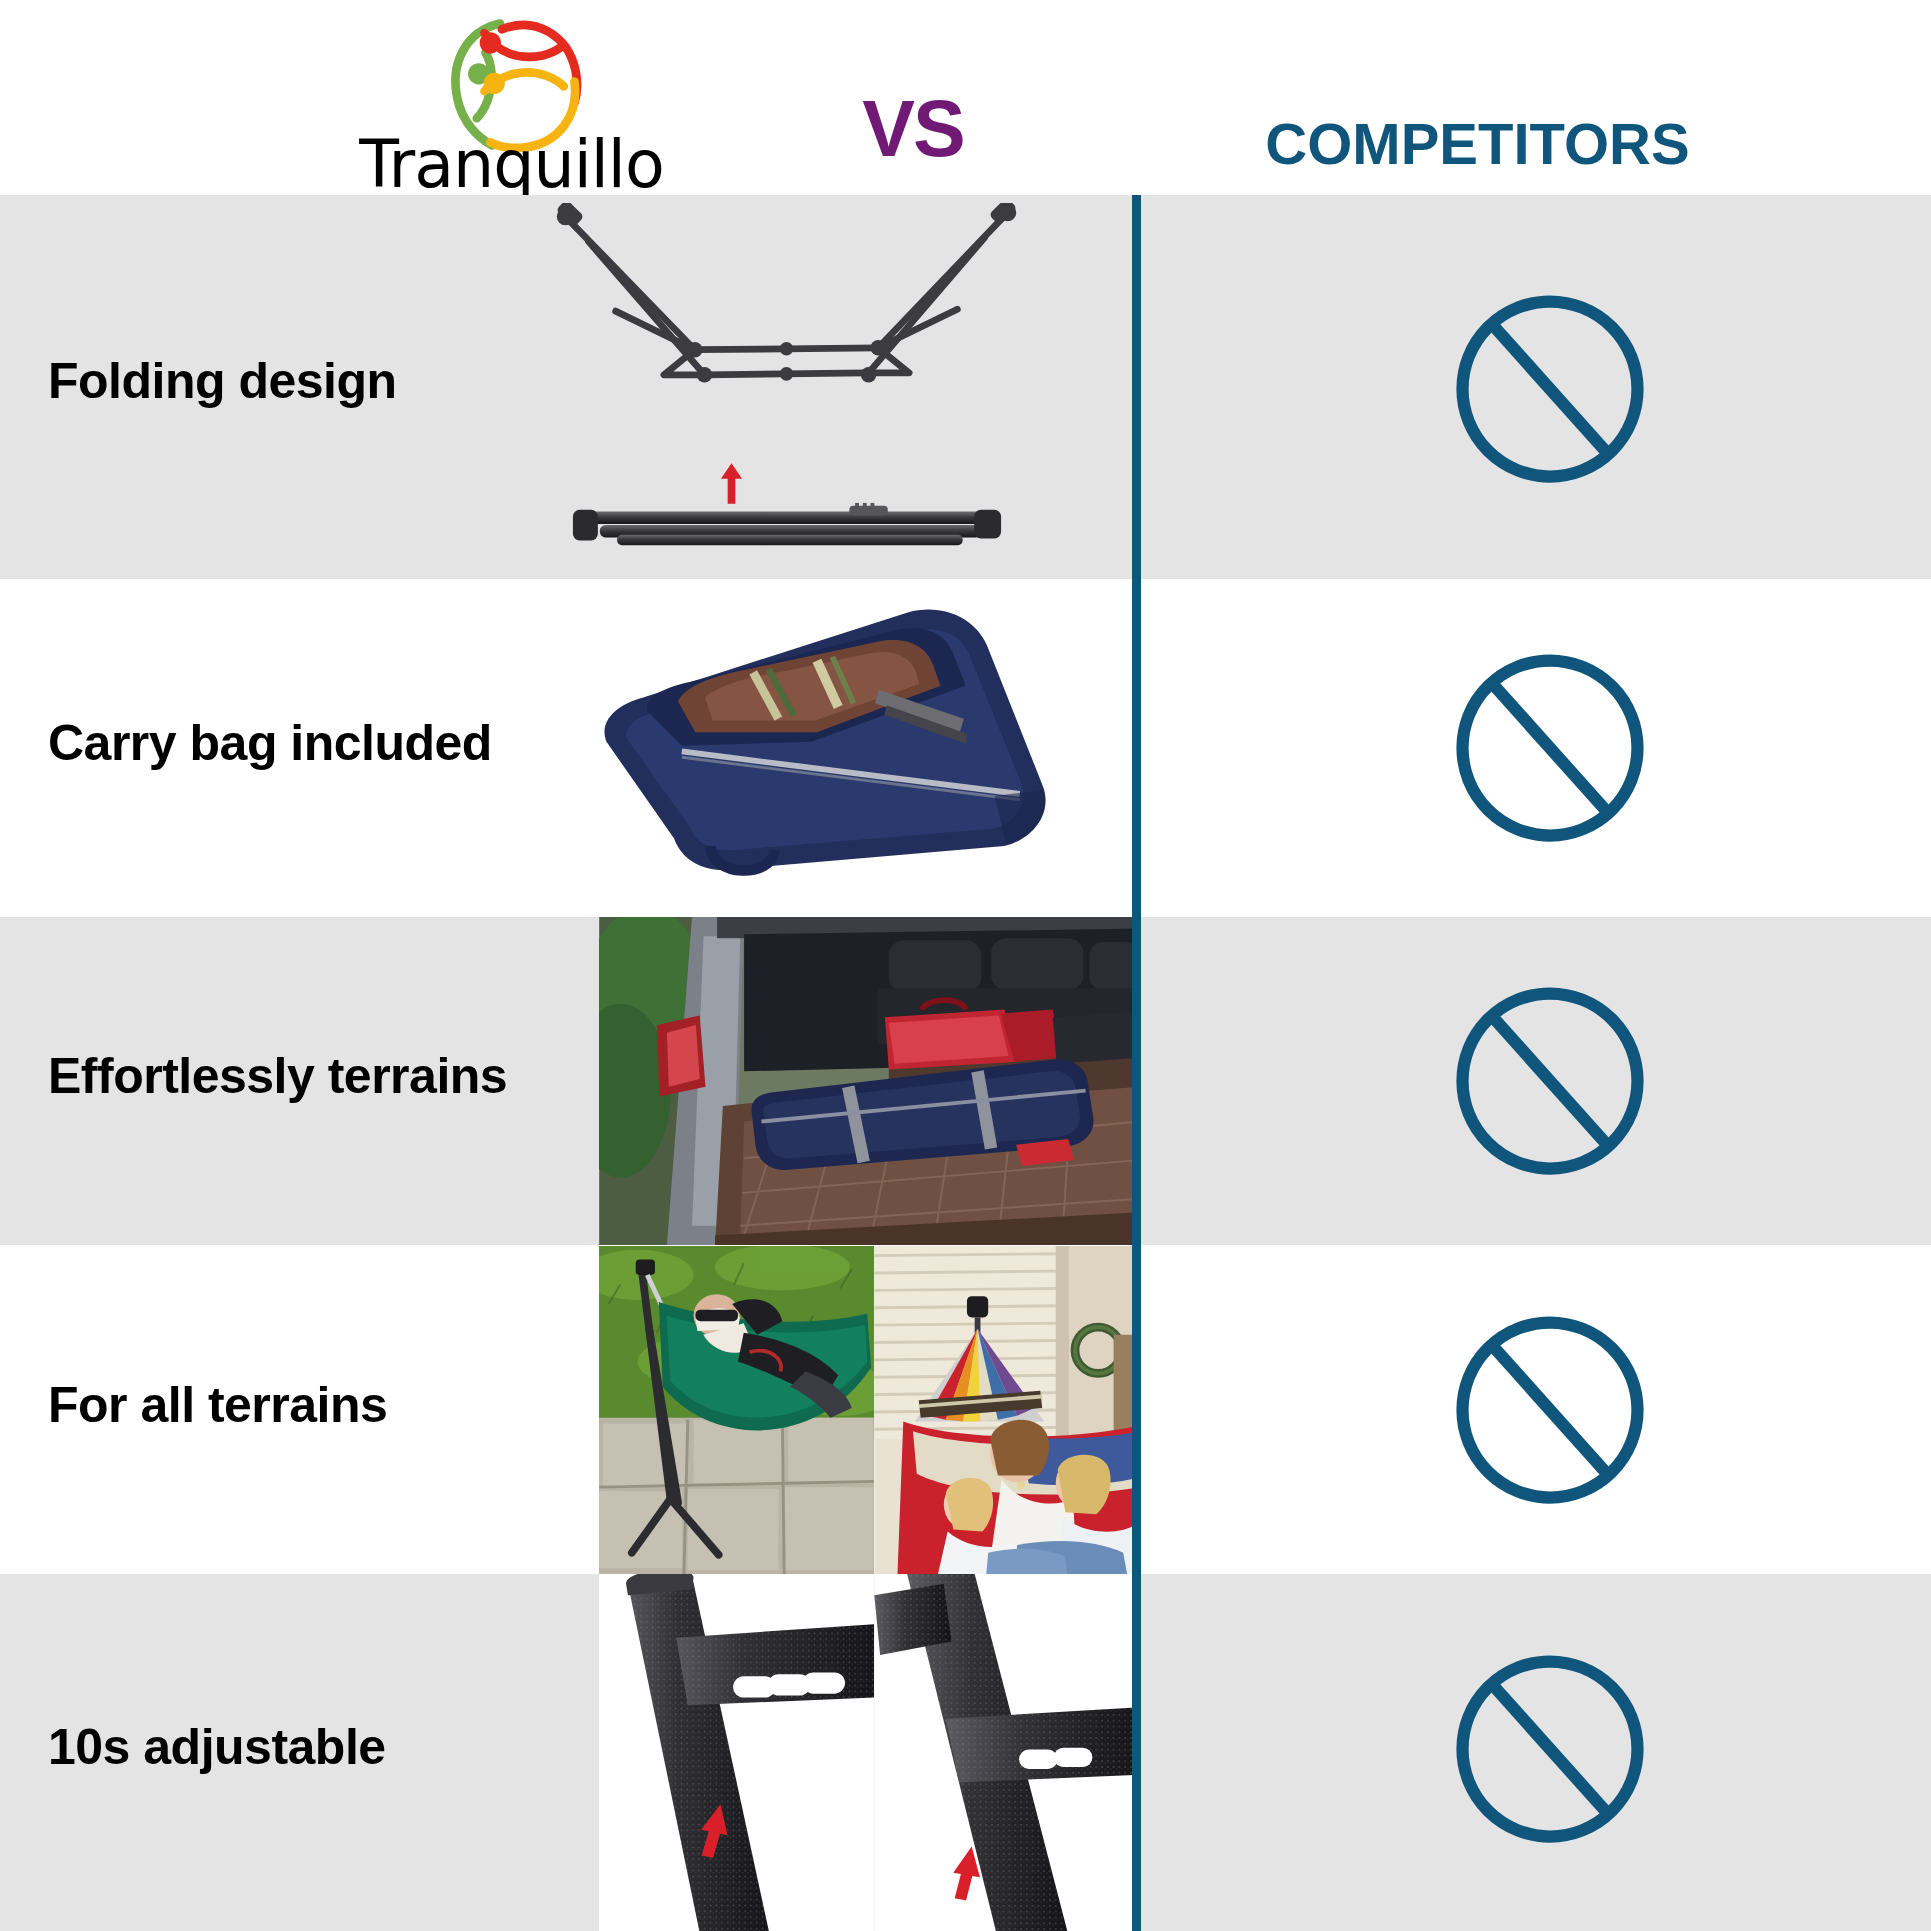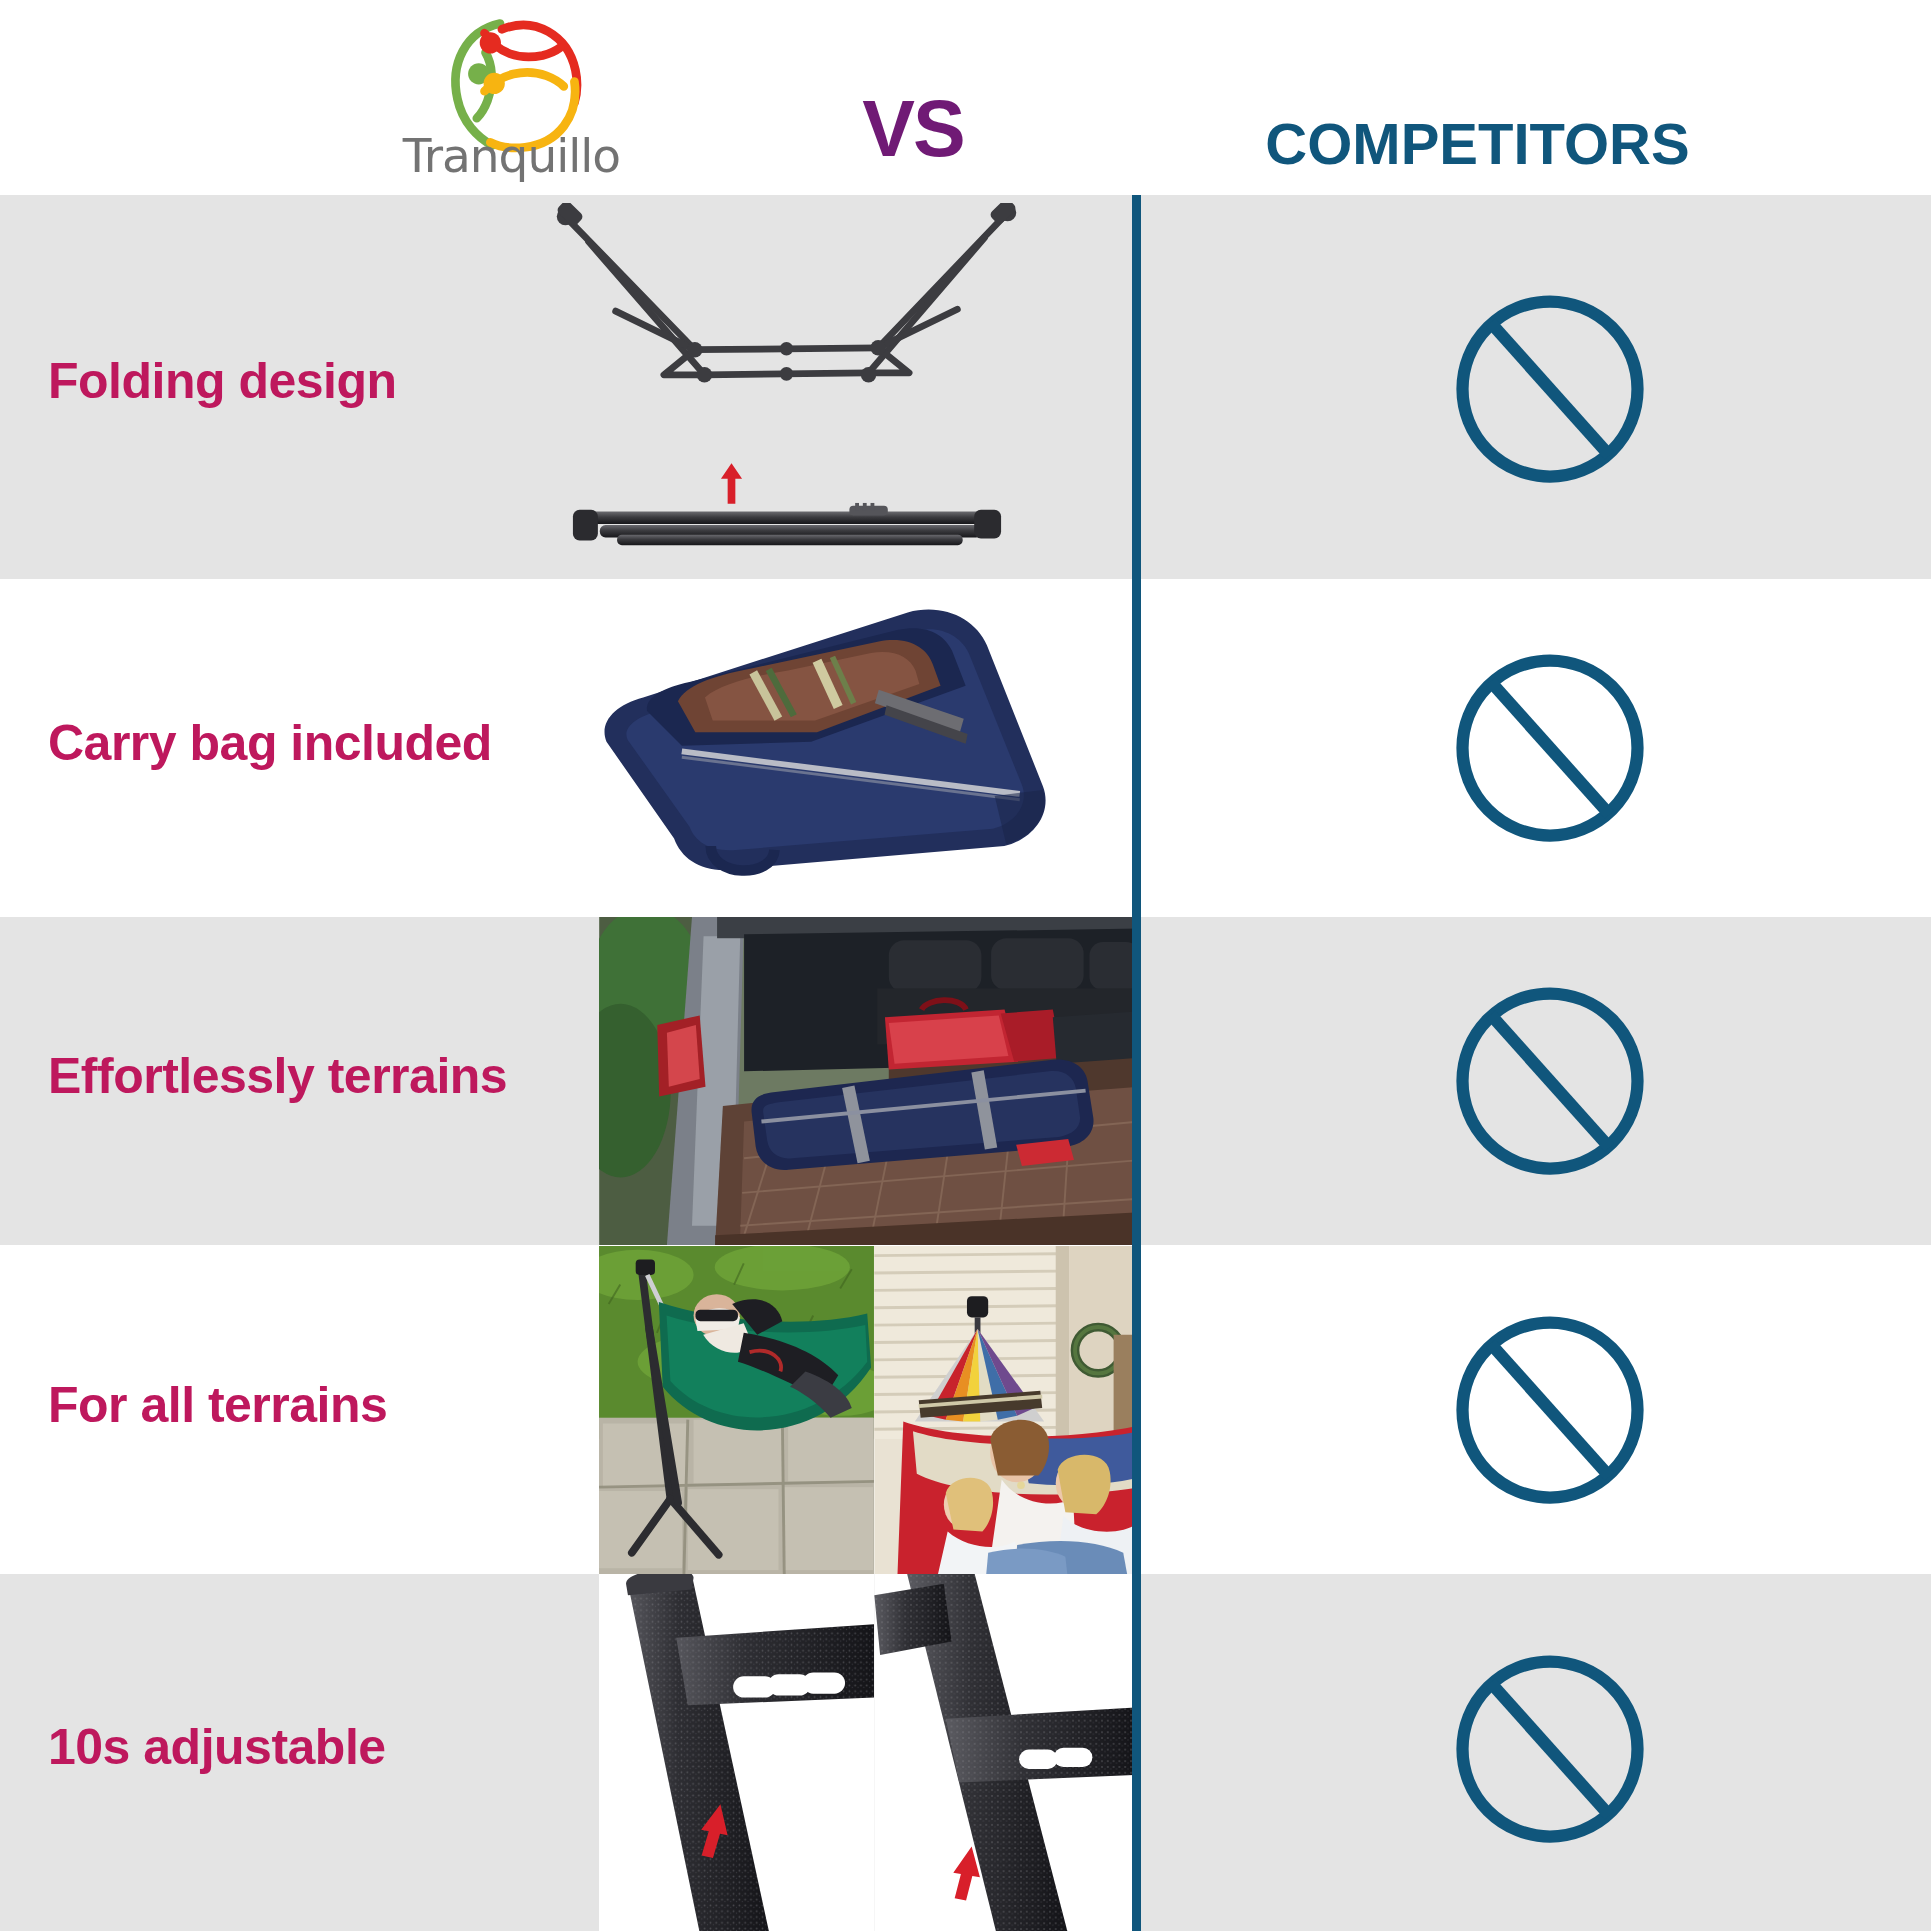--- a/index.html
+++ b/index.html
@@ -16,22 +16,22 @@
     position:absolute; left:0; top:0; width:1931px; height:195px;
     background:#ffffff;
   }
   #logo-block {
     position:absolute; left:357px; top:7.7px; width:309px; height:187px;
   }
   #logo-mark { position:absolute; left:85px; top:1.9px; width:145px; height:145px; }
   #logo-wordmark {
     position:absolute; left:0; top:124px; width:309px;
     text-align:center;
-    font-size:47px; line-height:1;
-    color:#737373;
+    font-size:65px; line-height:1;
+    color:#000000;
     font-family:"DejaVu Sans", sans-serif;
     letter-spacing:-1px;
     font-weight:400;
   }
   #vs-label {
     position:absolute; left:826px; top:89px; width:174px;
     text-align:center;
     font-size:79px; line-height:1;
     font-weight:bold;
     color:#701a75;
@@ -49,21 +49,21 @@
   }
 
   
   .row { position:absolute; left:0; width:1931px; }
   .row.shade { background:#e4e4e4; }
   .row.plain { background:#ffffff; }
 
   .row-label {
     position:absolute; left:48px;
     font-size:50px; font-weight:bold; line-height:1.05;
-    color:#be185d;
+    color:#000000;
     font-family:"Liberation Sans", sans-serif;
     letter-spacing:-0.5px;
     white-space:nowrap;
   }
 
   
   #divider {
     position:absolute; left:1132px; top:195px;
     width:8.7px; height:1736px;
     background:#10567c;

